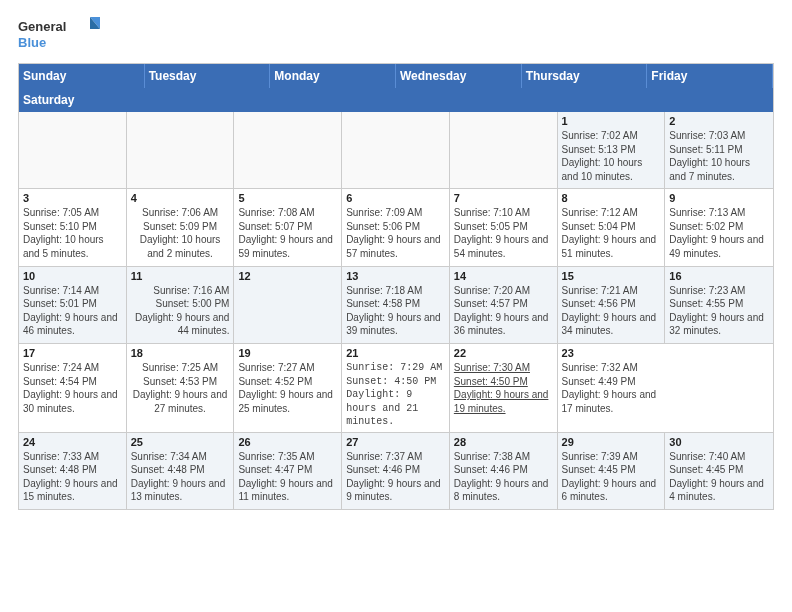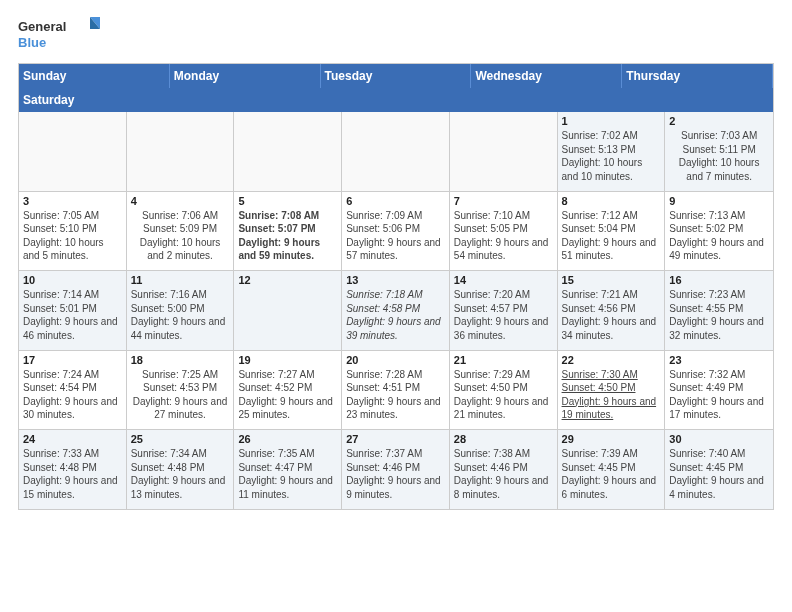--- a/index.html
+++ b/index.html
@@ -42,21 +42,21 @@
       color: #555;
     }
     .calendar {
       flex: 1;
       display: flex;
       flex-direction: column;
       border: 1px solid #ccc;
     }
     .cal-header {
       display: grid;
-      grid-template-columns: repeat(5, 1fr);
+      grid-template-columns: repeat(6, 1fr);
       background: #3a6db5;
     }
     .cal-header-cell {
       color: #fff;
       font-size: 12px;
       font-weight: bold;
       padding: 5px 4px;
       text-align: left;
       border-right: 1px solid #5a8dd5;
     }
@@ -112,62 +112,63 @@
 </div>
     <div class="title-block">
       <div class="main-title"></div>
       <div class="sub-title"></div>
     </div>
   </div>
 
   <div class="calendar">
     <div class="cal-header">
     <div class="cal-header-cell">Sunday</div>
+        <div class="cal-header-cell">Tuesday</div>
         <div class="cal-header-cell">Monday</div>
-        <div class="cal-header-cell">Tuesday</div>
         <div class="cal-header-cell">Wednesday</div>
         <div class="cal-header-cell">Thursday</div>
+        <div class="cal-header-cell">Friday</div>
         <div class="cal-header-cell">Saturday</div>
       </div>
     <div class="cal-body">
     <div class="cal-row">
           <div class="cal-cell empty"></div>
           <div class="cal-cell empty"></div>
           <div class="cal-cell empty"></div>
           <div class="cal-cell empty"></div>
           <div class="cal-cell empty"></div>
           <div class="cal-cell alt-row">
             <span class="day-num">1</span>
             <div class="cell-text" style="white-space: pre-line;">Sunrise: 7:02 AM
 Sunset: 5:13 PM
 Daylight: 10 hours and 10 minutes.</div>
           </div>
           <div class="cal-cell alt-row">
             <span class="day-num">2</span>
-            <div class="cell-text" style="white-space: pre-line; text-align: center;">Sunrise: 7:03 AM
+            <div class="cell-text" style="white-space: pre-line;">Sunrise: 7:03 AM
 Sunset: 5:11 PM
 Daylight: 10 hours and 7 minutes.</div>
           </div>
         </div>
         <div class="cal-row">
           <div class="cal-cell">
             <span class="day-num">3</span>
             <div class="cell-text" style="white-space: pre-line;">Sunrise: 7:05 AM
 Sunset: 5:10 PM
 Daylight: 10 hours and 5 minutes.</div>
           </div>
           <div class="cal-cell">
             <span class="day-num">4</span>
             <div class="cell-text" style="white-space: pre-line; text-align: center;">Sunrise: 7:06 AM
 Sunset: 5:09 PM
 Daylight: 10 hours and 2 minutes.</div>
           </div>
           <div class="cal-cell">
             <span class="day-num">5</span>
-            <div class="cell-text" style="white-space: pre-line; font-weight: bold;">Sunrise: 7:08 AM
+            <div class="cell-text" style="white-space: pre-line;">Sunrise: 7:08 AM
 Sunset: 5:07 PM
 Daylight: 9 hours and 59 minutes.</div>
           </div>
           <div class="cal-cell">
             <span class="day-num">6</span>
             <div class="cell-text" style="white-space: pre-line;">Sunrise: 7:09 AM
 Sunset: 5:06 PM
 Daylight: 9 hours and 57 minutes.</div>
           </div>
           <div class="cal-cell">
@@ -191,30 +192,30 @@
         </div>
         <div class="cal-row">
           <div class="cal-cell alt-row">
             <span class="day-num">10</span>
             <div class="cell-text" style="white-space: pre-line;">Sunrise: 7:14 AM
 Sunset: 5:01 PM
 Daylight: 9 hours and 46 minutes.</div>
           </div>
           <div class="cal-cell alt-row">
             <span class="day-num">11</span>
-            <div class="cell-text" style="white-space: pre-line;">Sunrise: 7:16 AM
+            <div class="cell-text" style="white-space: pre-line; text-align: right;">Sunrise: 7:16 AM
 Sunset: 5:00 PM
 Daylight: 9 hours and 44 minutes.</div>
           </div>
           <div class="cal-cell alt-row">
             <span class="day-num">12</span>
           </div>
           <div class="cal-cell alt-row">
             <span class="day-num">13</span>
-            <div class="cell-text" style="white-space: pre-line; font-style: italic;">Sunrise: 7:18 AM
+            <div class="cell-text" style="white-space: pre-line;">Sunrise: 7:18 AM
 Sunset: 4:58 PM
 Daylight: 9 hours and 39 minutes.</div>
           </div>
           <div class="cal-cell alt-row">
             <span class="day-num">14</span>
             <div class="cell-text" style="white-space: pre-line;">Sunrise: 7:20 AM
 Sunset: 4:57 PM
 Daylight: 9 hours and 36 minutes.</div>
           </div>
           <div class="cal-cell alt-row">
@@ -243,28 +244,22 @@
 Sunset: 4:53 PM
 Daylight: 9 hours and 27 minutes.</div>
           </div>
           <div class="cal-cell">
             <span class="day-num">19</span>
             <div class="cell-text" style="white-space: pre-line;">Sunrise: 7:27 AM
 Sunset: 4:52 PM
 Daylight: 9 hours and 25 minutes.</div>
           </div>
           <div class="cal-cell">
-            <span class="day-num">20</span>
-            <div class="cell-text" style="white-space: pre-line;">Sunrise: 7:28 AM
-Sunset: 4:51 PM
-Daylight: 9 hours and 23 minutes.</div>
-          </div>
-          <div class="cal-cell">
             <span class="day-num">21</span>
-            <div class="cell-text" style="white-space: pre-line;">Sunrise: 7:29 AM
+            <div class="cell-text" style="white-space: pre-line; font-family: Liberation Mono, monospace;">Sunrise: 7:29 AM
 Sunset: 4:50 PM
 Daylight: 9 hours and 21 minutes.</div>
           </div>
           <div class="cal-cell">
             <span class="day-num">22</span>
             <div class="cell-text" style="white-space: pre-line; text-decoration: underline;">Sunrise: 7:30 AM
 Sunset: 4:50 PM
 Daylight: 9 hours and 19 minutes.</div>
           </div>
           <div class="cal-cell">

